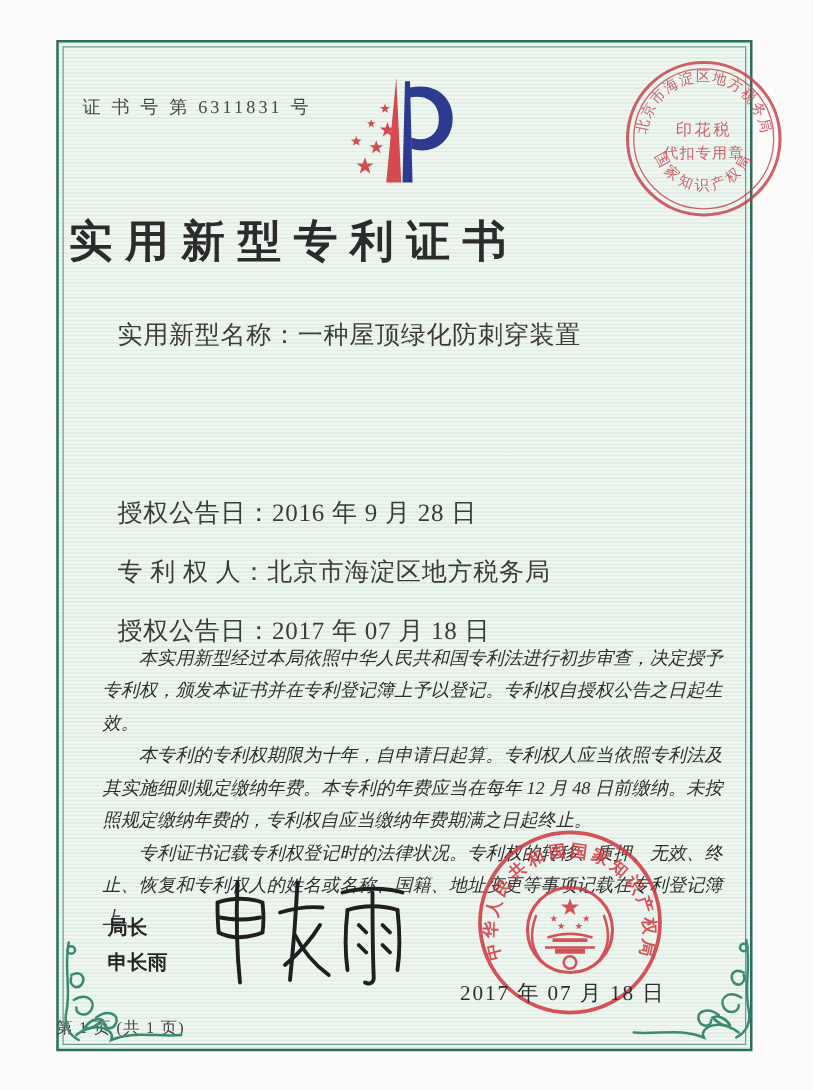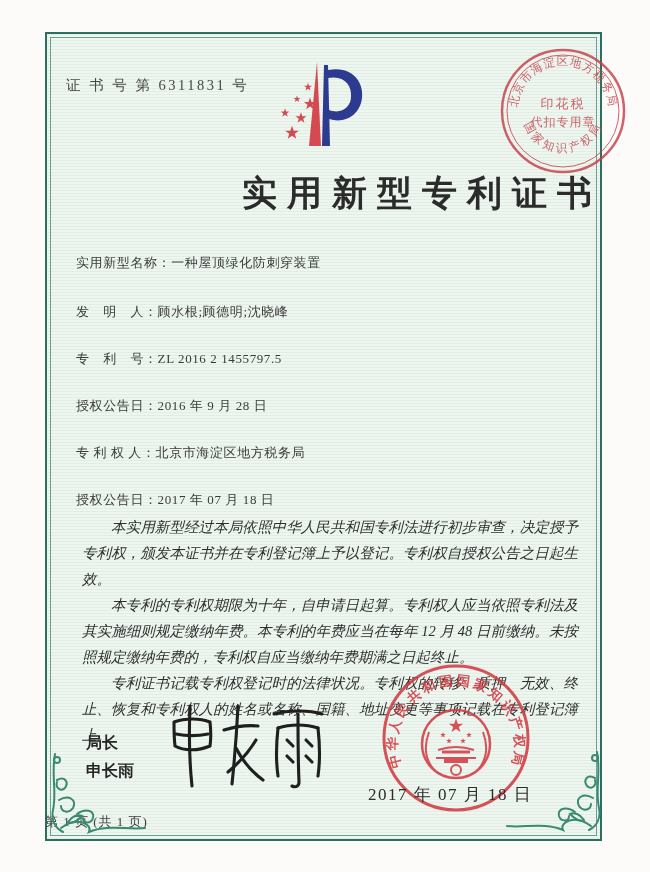--- a/index.html
+++ b/index.html
@@ -5,23 +5,23 @@
   html,body{margin:0;padding:0;background:#f7f6f3;}
   #page{position:relative;width:650px;height:872px;background:#fcfbf9;overflow:hidden;
         font-family:"Liberation Serif","DejaVu Serif",serif;}
   
   .cert-bg{position:absolute;left:45px;top:32px;width:557px;height:809px;
         background-color:#eef6ef;
         background-image:repeating-linear-gradient(180deg,rgba(120,175,150,.12) 0 1px,transparent 1px 3px);
         border:2px solid #2c6e5f;box-sizing:border-box;}
   .cert-inner{position:absolute;inset:3px;border:1px solid #69a093;}
   .cert-no{position:absolute;left:66px;top:76px;font-size:14.5px;letter-spacing:2.5px;color:#474747;}
-  .title{position:absolute;left:45px;top:170px;width:557px;text-align:right;
+  .title{position:absolute;left:45px;top:170px;width:557px;text-align:left;
         font-size:35px;font-weight:600;letter-spacing:10px;text-indent:10px;color:#2b2b2b;}
-  .field{position:absolute;left:76px;font-size:13px;color:#3b3b3b;letter-spacing:.6px;white-space:nowrap;}
+  .field{position:absolute;left:94px;font-size:20px;color:#3b3b3b;letter-spacing:.6px;white-space:nowrap;}
   .body-text{position:absolute;left:82px;top:514px;width:496px;font-size:14.5px;line-height:26px;
         color:#2e2e2e;text-align:justify;font-style:italic;}
   .body-text p{margin:0;text-indent:2em;font-family:Liberation Serif, serif;}
   .director{position:absolute;left:86px;top:729px;font-family:"Liberation Sans",sans-serif;
         font-size:16px;font-weight:600;color:#262626;line-height:28px;}
   .signature{position:absolute;left:168px;top:700px;}
   .seal{position:absolute;left:378px;top:660px;opacity:.88;}
   .tax-stamp{position:absolute;left:497px;top:45px;opacity:.82;}
   .issue-date{position:absolute;left:368px;top:783px;font-size:17px;letter-spacing:1.5px;color:#2c2c2c;z-index:5;}
   .page-num{position:absolute;left:45px;top:813px;width:557px;font-size:13px;
@@ -97,22 +97,20 @@
       <text x="66" y="81" text-anchor="middle" font-size="12" letter-spacing="1">代扣专用章</text>
       <text font-size="11.5" letter-spacing="3">
         <textPath href="#taxArcBot" startOffset="50%" text-anchor="middle">国家知识产权局</textPath>
       </text>
     </g>
   </svg>
 
   <div class="title">实用新型专利证书</div>
 
   <div class="field" style="top:254px"><span>实用新型名称：</span><span>一种屋顶绿化防刺穿装置</span></div>
-  <div class="field" style="top:303px"><span>发　明　人：</span><span>顾水根;顾德明;沈晓峰</span></div>
-  <div class="field" style="top:350px"><span>专　利　号：</span><span>ZL 2016 2 1455797.5</span></div>
   <div class="field" style="top:397px"><span>授权公告日：</span><span>2016 年 9 月 28 日</span></div>
   <div class="field" style="top:444px"><span>专 利 权 人：</span><span>北京市海淀区地方税务局</span></div>
   <div class="field" style="top:491px"><span>授权公告日：</span><span>2017 年 07 月 18 日</span></div>
 
   <div class="body-text">
     <p>本实用新型经过本局依照中华人民共和国专利法进行初步审查，决定授予专利权，颁发本证书并在专利登记簿上予以登记。专利权自授权公告之日起生效。</p>
     <p>本专利的专利权期限为十年，自申请日起算。专利权人应当依照专利法及其实施细则规定缴纳年费。本专利的年费应当在每年 12 月 48 日前缴纳。未按照规定缴纳年费的，专利权自应当缴纳年费期满之日起终止。</p>
     <p>专利证书记载专利权登记时的法律状况。专利权的转移、质押、无效、终止、恢复和专利权人的姓名或名称、国籍、地址变更等事项记载在专利登记簿上。</p>
   </div>
 

